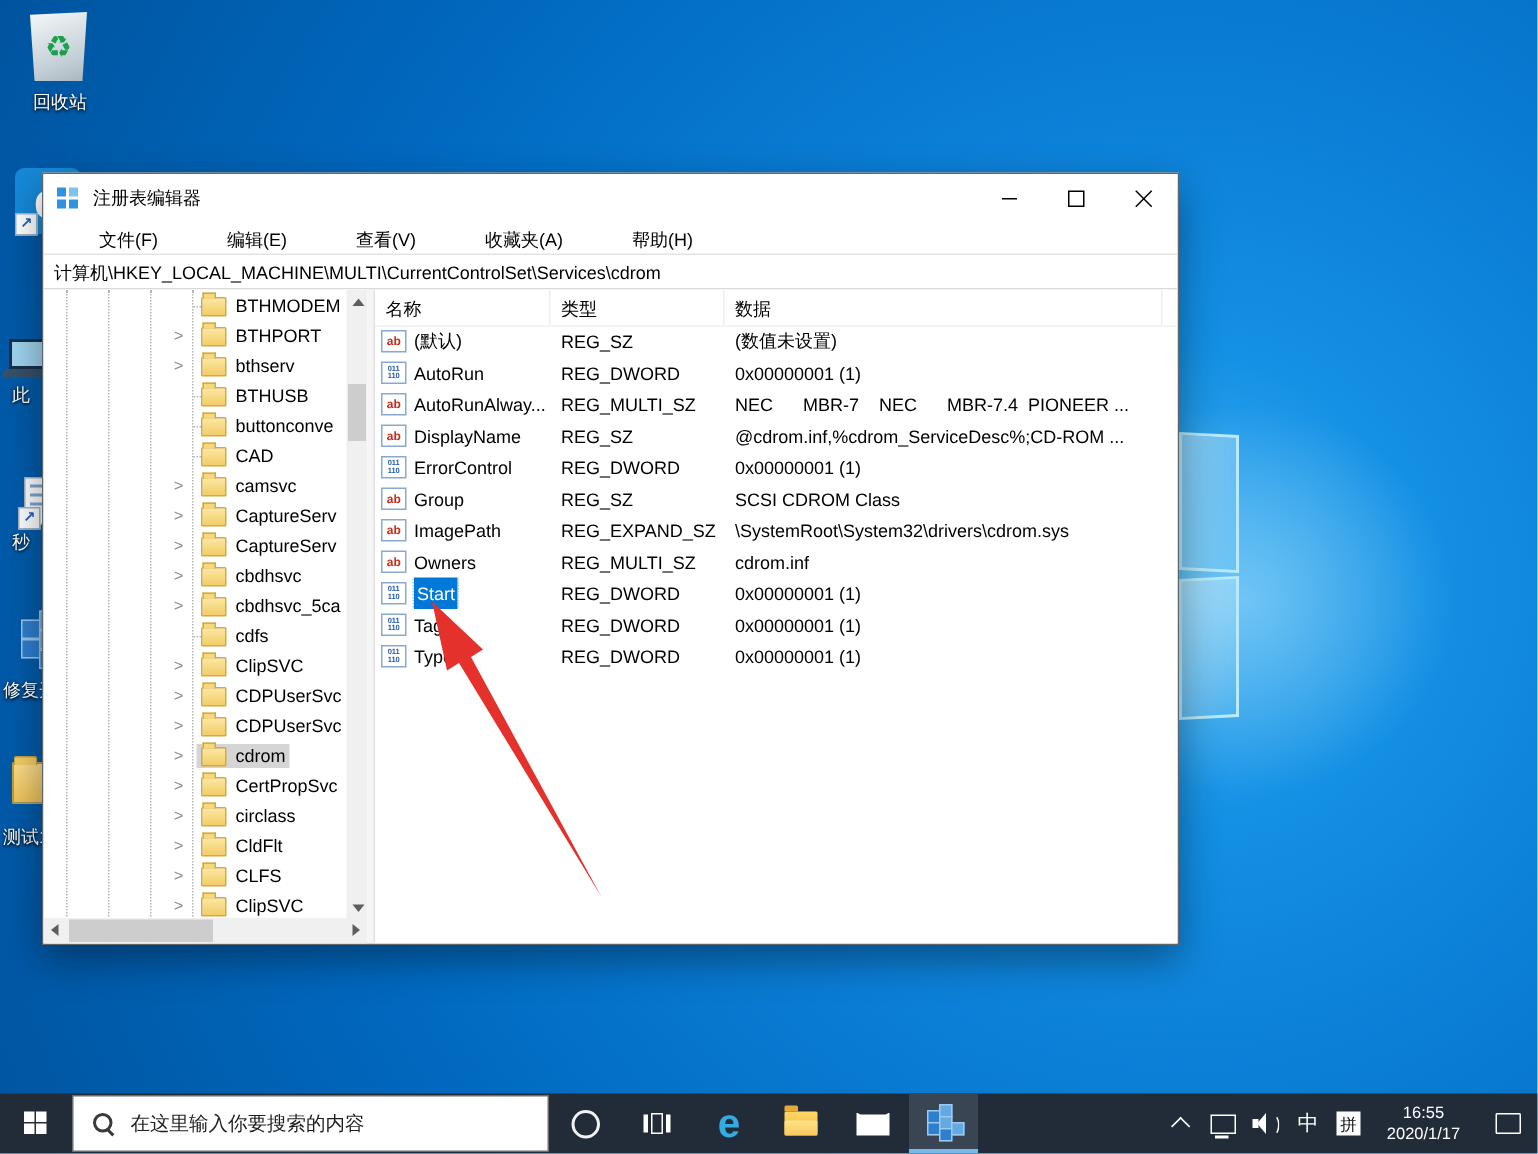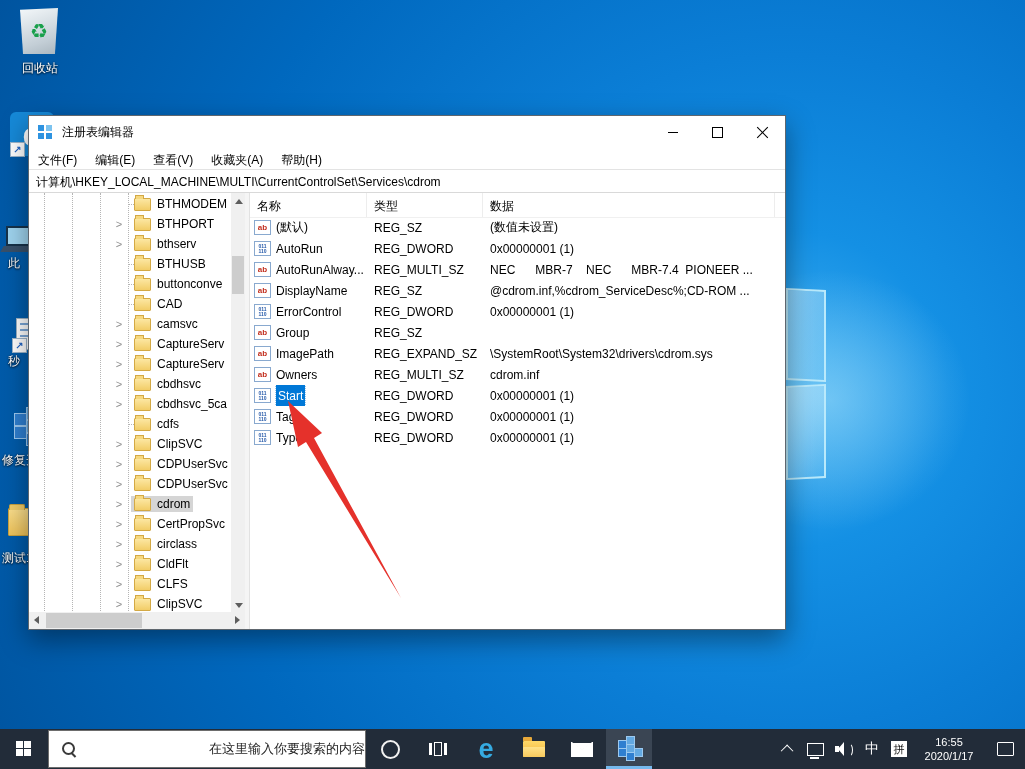--- a/index.html
+++ b/index.html
@@ -45,21 +45,21 @@
   .caption-btns{position:absolute;right:0;top:0;height:33px;display:flex;}
   .cap{width:45px;height:33px;display:flex;align-items:center;justify-content:center;}
   .glyph-min{width:10px;height:1px;background:#000;}
   .glyph-max{width:9px;height:9px;border:1px solid #000;}
   .glyph-close{position:relative;width:11px;height:11px;}
   .glyph-close::before,.glyph-close::after{content:"";position:absolute;left:5px;top:0;width:1px;height:15px;background:#000;top:-2px;}
   .glyph-close::before{transform:rotate(45deg);}
   .glyph-close::after{transform:rotate(-45deg);}
 
   .menubar{position:absolute;left:0;top:33px;right:0;height:20px;background:#fff;display:flex;font-size:12px;}
-  .menu-item{padding:3px 9px 0 9px;color:#000;}
+  .menu-item{padding:3px 9px 0 9px;color:#000;margin-left:28px;}
 
   .addrbar{position:absolute;left:0;top:53px;right:0;height:24px;background:#fff;border-top:1px solid #e3e3e3;border-bottom:1px solid #d9d9d9;box-sizing:border-box;}
   .addr-text{font-size:12px;color:#000;padding:4px 0 0 7px;white-space:nowrap;overflow:hidden;}
 
   .content{position:absolute;left:0;top:77px;right:0;bottom:0;}
   .treepane{position:absolute;left:0;top:0;width:216px;bottom:0;background:#fff;overflow:hidden;}
   .treeitems{position:absolute;left:0;top:0;width:202px;bottom:17px;overflow:hidden;}
   .guide{position:absolute;top:0;bottom:0;width:0;border-left:1px dotted #b5b5b5;}
   .trow{position:absolute;left:0;height:20px;width:100%;display:flex;align-items:center;font-size:12px;color:#000;}
   .chev{position:absolute;left:84px;width:12px;text-align:center;color:#8f8f8f;font-size:11px;}
@@ -96,21 +96,21 @@
   .namesel{background:#0078d7;color:#fff;outline:1px dotted #9ec7ea;padding:5px 2px;}
 
   
   .arrow-svg{position:absolute;left:0;top:0;pointer-events:none;z-index:40;}
 
   
   .taskbar{position:absolute;left:0;bottom:0;width:1025px;height:40px;background:#222c39;z-index:60;display:flex;align-items:center;}
   .tb-btn{width:48px;height:40px;display:flex;align-items:center;justify-content:center;flex:0 0 auto;}
   .winflag{position:relative;width:16px;height:16px;}
   .winflag b{position:absolute;width:7px;height:7px;background:#fff;}
-  .searchbox{width:318px;height:38px;background:#fff;border:1px solid #6d6d6d;box-sizing:border-box;display:flex;align-items:center;flex:0 0 auto;justify-content:space-between;}
+  .searchbox{width:318px;height:38px;background:#fff;border:1px solid #6d6d6d;box-sizing:border-box;display:flex;align-items:center;flex:0 0 auto;}
   .mag{position:relative;width:16px;height:16px;margin:0 10px 0 12px;}
   .mag::before{content:"";position:absolute;left:1px;top:1px;width:9px;height:9px;border:2px solid #3a3a3a;border-radius:50%;}
   .mag::after{content:"";position:absolute;left:11px;top:11px;width:6px;height:2px;background:#3a3a3a;transform:rotate(45deg);transform-origin:0 0;}
   .search-text{font-size:13px;color:#1f1f1f;}
   .ring{width:15px;height:15px;border:2px solid #f2f2f2;border-radius:50%;}
   .tview{position:relative;width:18px;height:14px;}
   .tview i{position:absolute;top:1px;bottom:1px;width:3px;background:#fff;}
   .tview i.l{left:0;} .tview i.r{right:0;}
   .tview b{position:absolute;left:5px;right:5px;top:0;bottom:0;border:1.5px solid #fff;box-sizing:border-box;}
   .tb-e{color:#35abe2;font-size:27px;font-weight:bold;line-height:1;}
@@ -406,20 +406,21 @@
             <div class="lcell" style="left: 233px; right: 4px; padding-left: 7px;">@cdrom.inf,%cdrom_ServiceDesc%;CD-ROM ...</div>
           </div>
           <div class="lrow" style="top: 84px;">
             <div class="lcell" style="left: 0px; width: 117px;"><span class="regico dw">011<br>110</span><span>ErrorControl</span></div>
             <div class="lcell" style="left: 117px; width: 116px; padding-left: 7px;">REG_DWORD</div>
             <div class="lcell" style="left: 233px; right: 4px; padding-left: 7px;">0x00000001 (1)</div>
           </div>
           <div class="lrow" style="top: 105px;">
             <div class="lcell" style="left: 0px; width: 117px;"><span class="regico str">ab</span><span>Group</span></div>
             <div class="lcell" style="left: 117px; width: 116px; padding-left: 7px;">REG_SZ</div>
+            <div class="lcell" style="left: 233px; right: 4px; padding-left: 7px;">SCSI CDROM Class</div>
           </div>
           <div class="lrow" style="top: 126px;">
             <div class="lcell" style="left: 0px; width: 117px;"><span class="regico str">ab</span><span>ImagePath</span></div>
             <div class="lcell" style="left: 117px; width: 116px; padding-left: 7px;">REG_EXPAND_SZ</div>
             <div class="lcell" style="left: 233px; right: 4px; padding-left: 7px;">\SystemRoot\System32\drivers\cdrom.sys</div>
           </div>
           <div class="lrow" style="top: 147px;">
             <div class="lcell" style="left: 0px; width: 117px;"><span class="regico str">ab</span><span>Owners</span></div>
             <div class="lcell" style="left: 117px; width: 116px; padding-left: 7px;">REG_MULTI_SZ</div>
             <div class="lcell" style="left: 233px; right: 4px; padding-left: 7px;">cdrom.inf</div>

